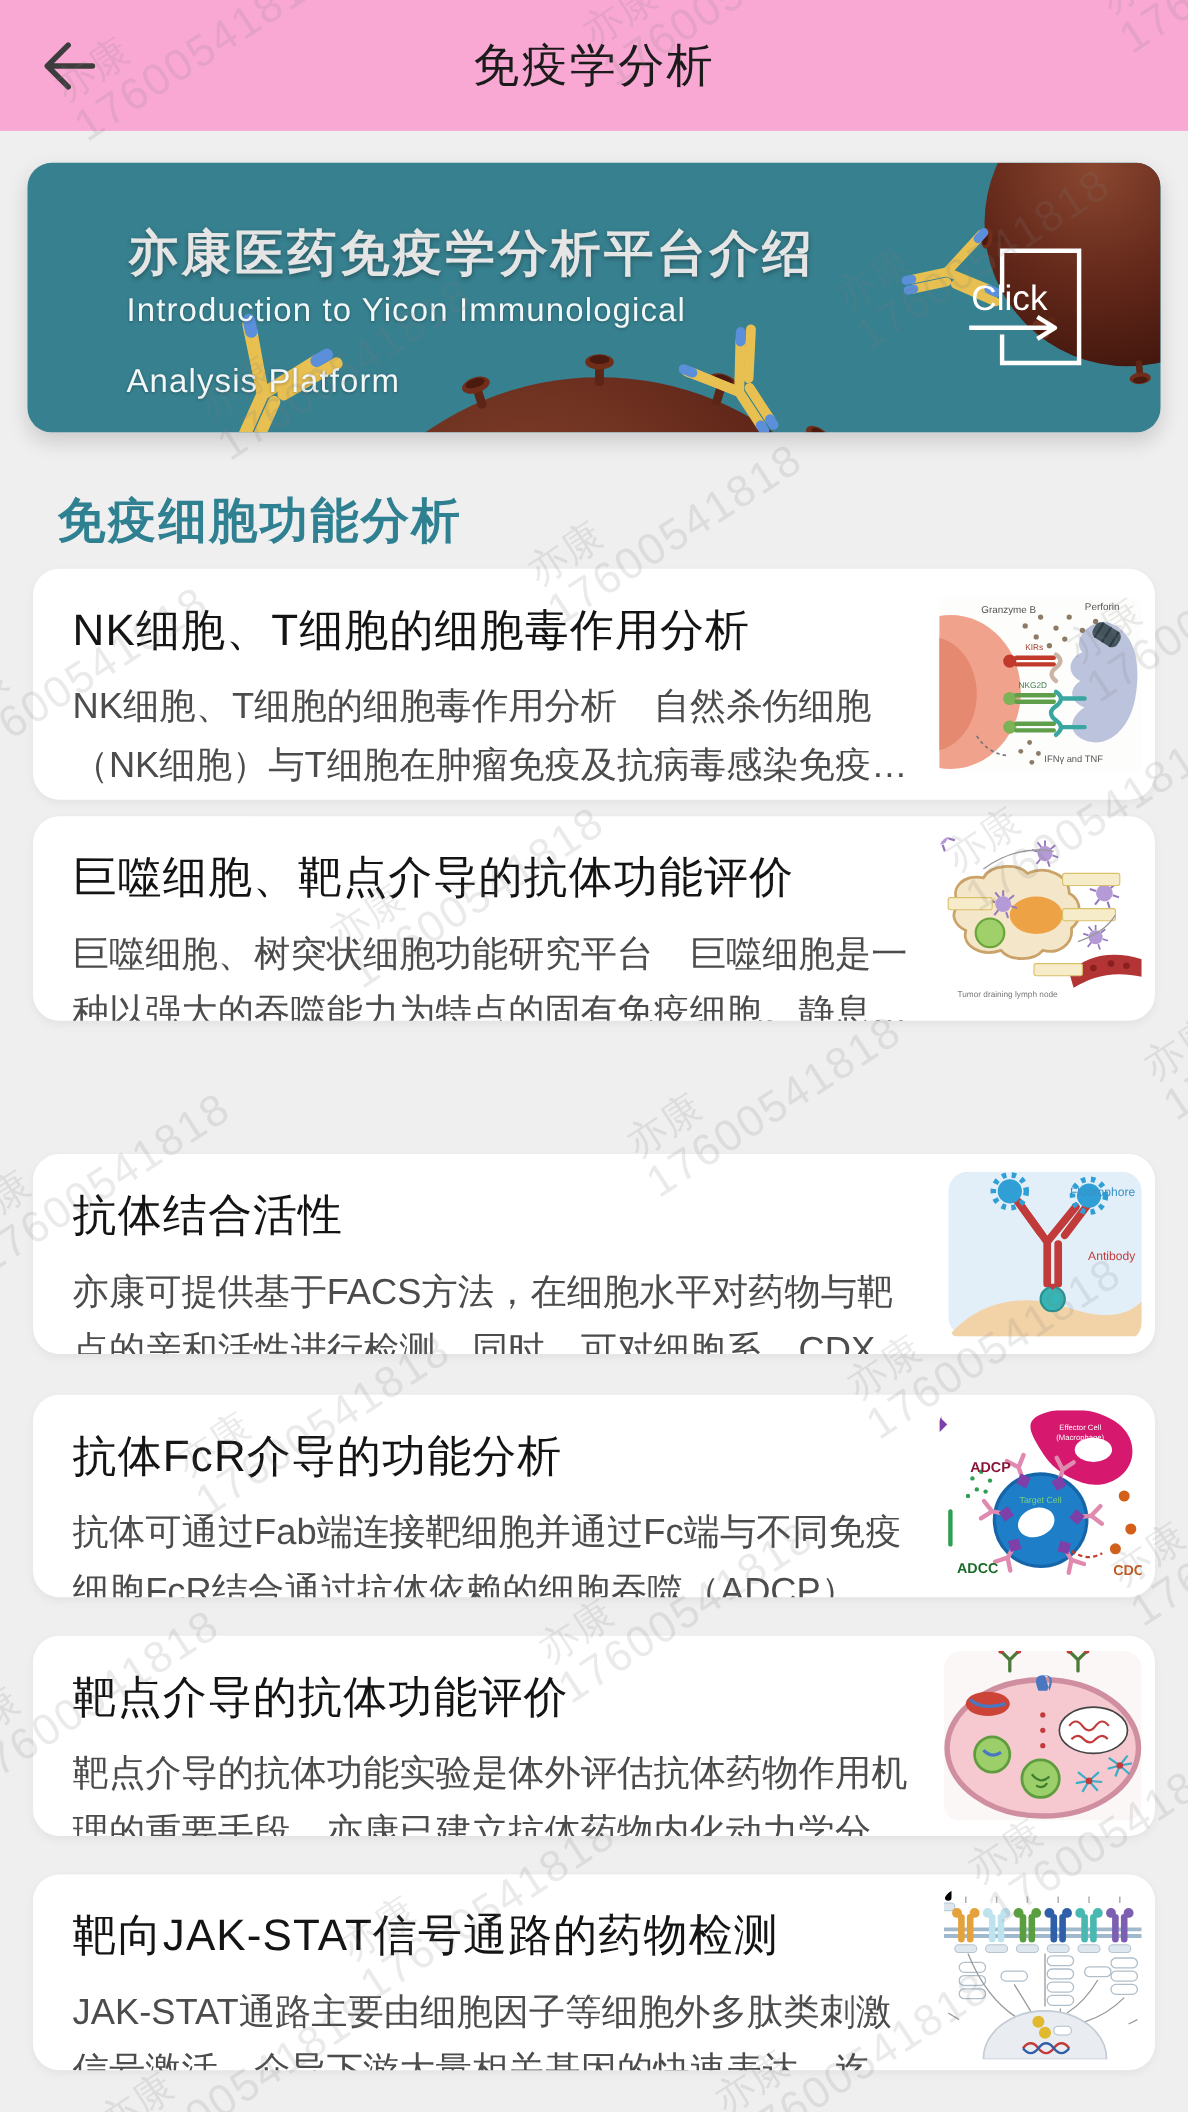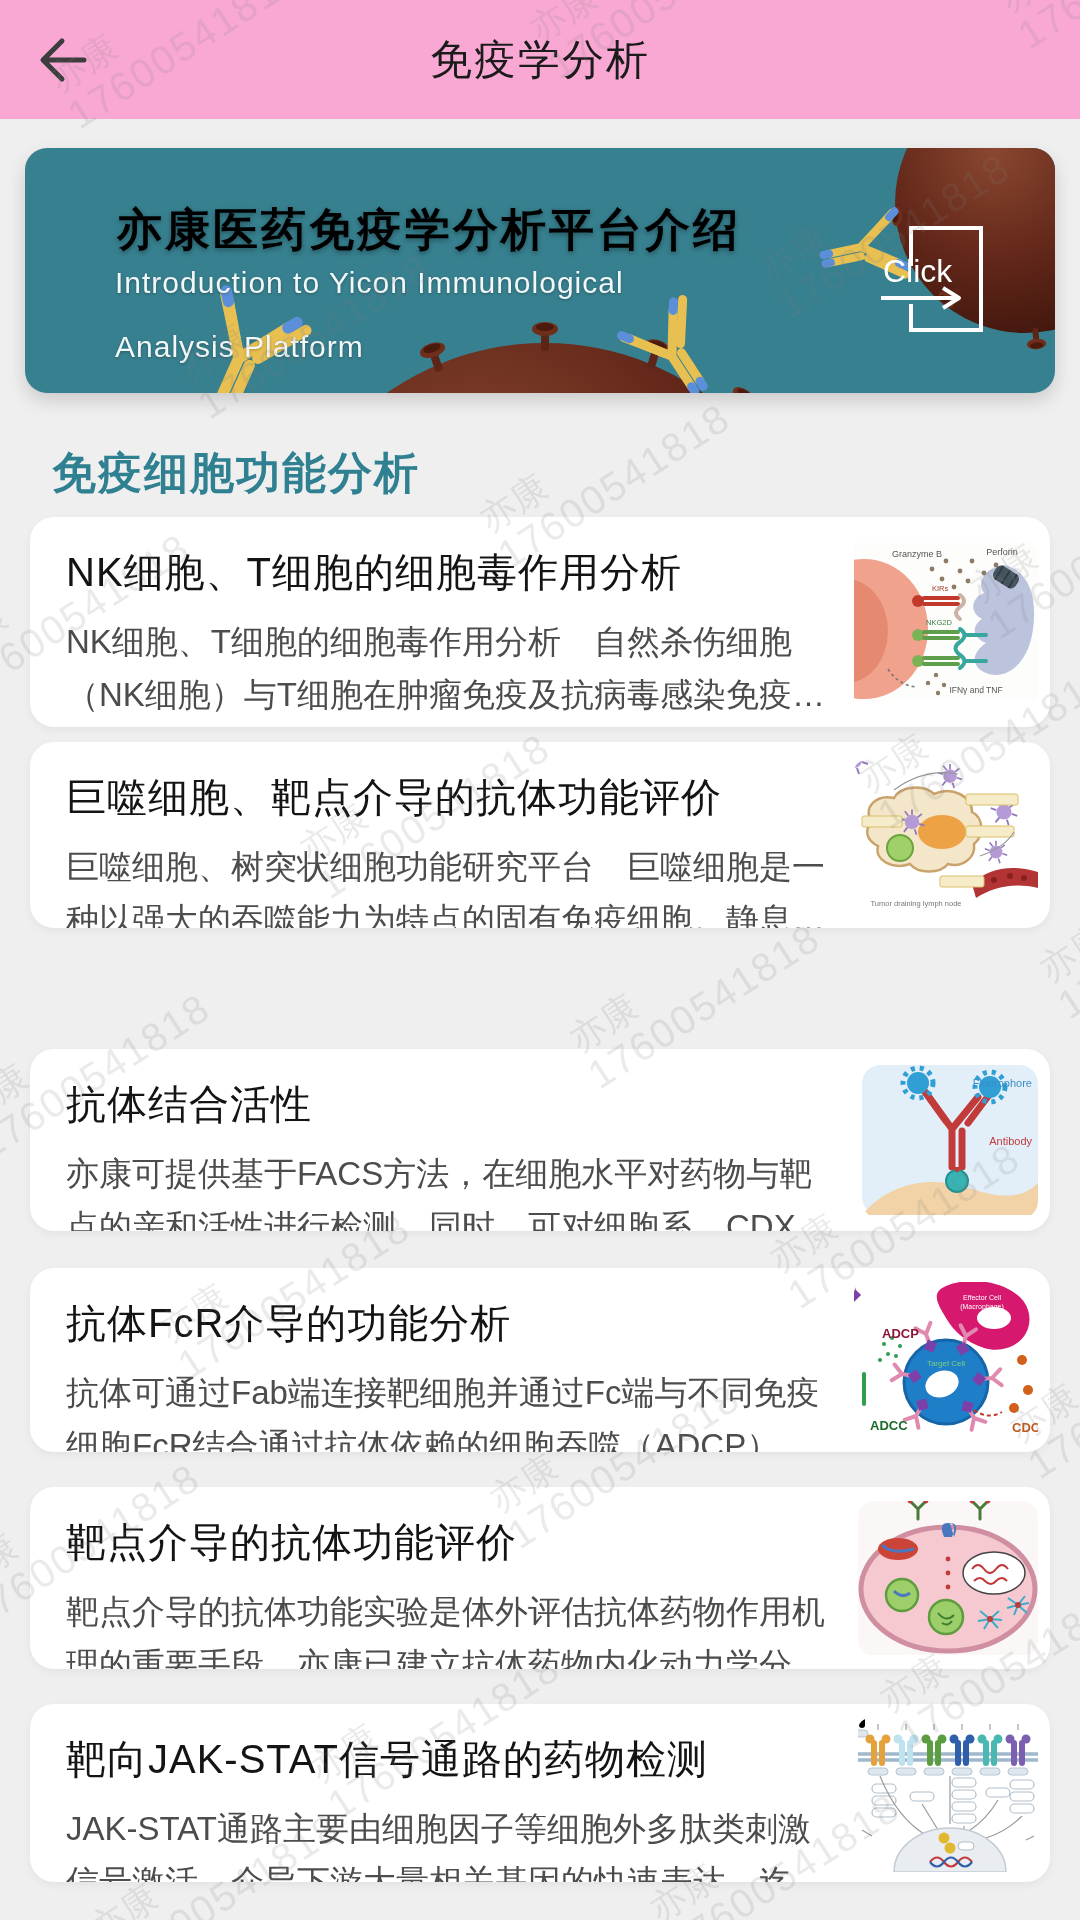--- a/index.html
+++ b/index.html
@@ -9,21 +9,21 @@
   
   .header{position:absolute;left:0;top:0;width:1080px;height:119px;background:#f9a8d4;z-index:5;}
   .back-btn{position:absolute;left:30px;top:28px;width:64px;height:64px;cursor:pointer;}
   .header-title{position:absolute;left:0;top:0;width:100%;height:119px;display:flex;align-items:center;justify-content:center;
     font-size:42px;color:#1b1b1b;font-weight:500;letter-spacing:2px;}
 
   
   .banner{position:absolute;left:25px;top:148px;width:1030px;height:245px;border-radius:22px;overflow:hidden;
     background:#37808f;box-shadow:0 8px 18px rgba(0,0,0,0.15);z-index:4;}
   .banner-art{position:absolute;left:0;top:0;width:100%;height:100%;}
-  .banner-title{position:absolute;left:92px;top:52px;font-size:45px;font-weight:bold;color:#000000;letter-spacing:3px;
+  .banner-title{position:absolute;left:92px;top:52px;font-size:45px;font-weight:bold;color:#e5e5e5;letter-spacing:3px;
     text-shadow:0 2px 5px rgba(0,0,0,0.35);white-space:nowrap;z-index:3;}
   .banner-sub{position:absolute;left:90px;font-size:30px;font-weight:300;color:#f2f7f8;letter-spacing:1px;
     text-shadow:0 1px 3px rgba(0,0,0,0.3);white-space:nowrap;z-index:3;}
   .banner-sub1{top:118px;}
   .banner-sub2{top:182px;}
   .click-box{position:absolute;right:58px;top:68px;width:116px;height:126px;z-index:3;cursor:pointer;}
 
   
   .section-heading{position:absolute;left:52px;font-size:44px;font-weight:bold;color:#2f8091;letter-spacing:2px;
     white-space:nowrap;z-index:4;}

